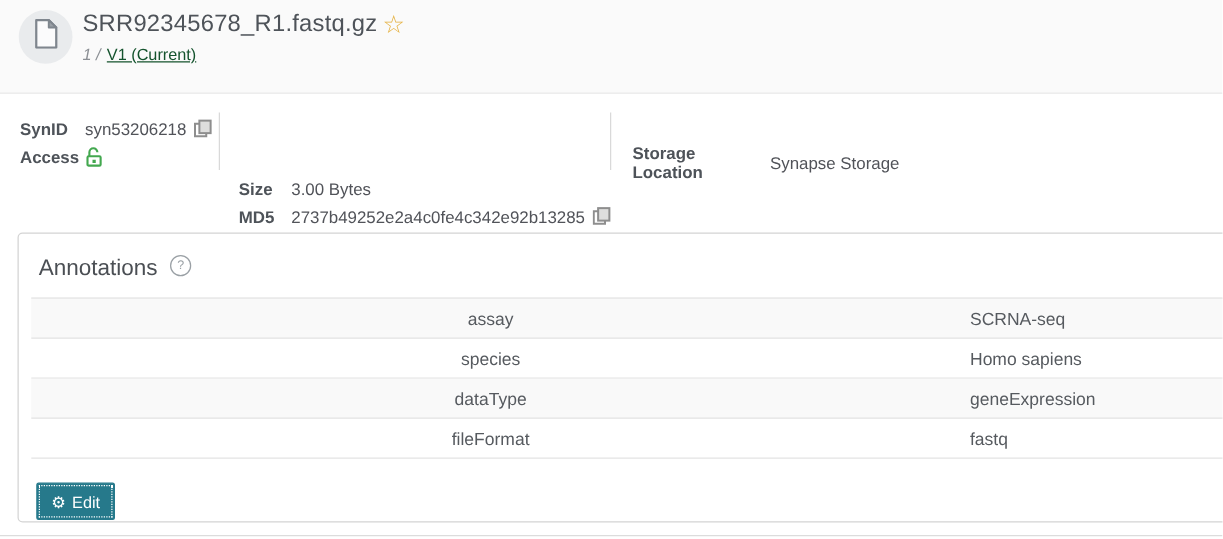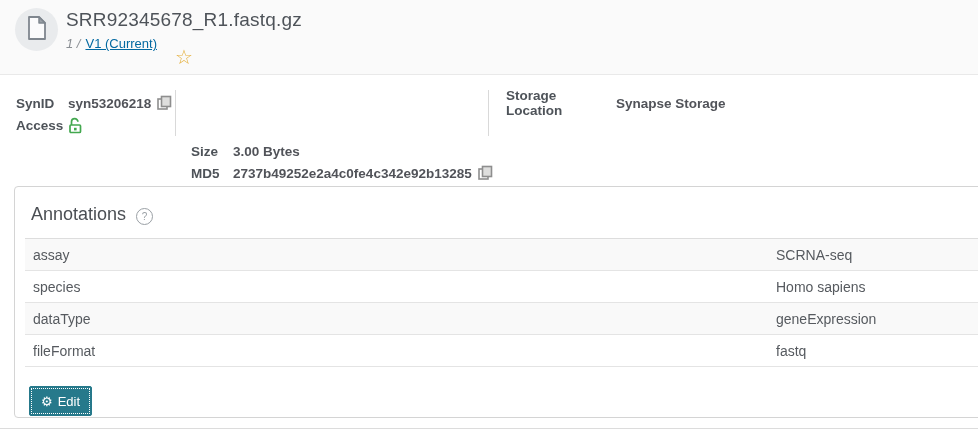--- a/index.html
+++ b/index.html
@@ -17,84 +17,84 @@
     background:#fafafa;border-bottom:1px solid #e9e9e9;
     box-sizing:border-box;
   }
   .avatar{
     position:absolute;left:15px;top:8px;width:43px;height:43px;
     border-radius:50%;background:#e9ebed;
     display:flex;align-items:center;justify-content:center;
   }
   .title-row{
     position:absolute;left:66px;top:9px;
-    display:flex;align-items:center;gap:16px;flex-direction:column;
+    display:flex;align-items:center;gap:4px;
   }
   .page-title{
     font-size:19px;color:#4e5359;letter-spacing:.2px;
   }
   .star{
     font-size:20px;color:#e5b140;line-height:1;cursor:pointer;
   }
   .version-row{
     position:absolute;left:66px;top:36px;
     font-size:13px;display:flex;gap:5px;align-items:baseline;
   }
   .version-num{font-style:italic;color:#8b8f94;}
   .version-link{
-    color:#0369a1;text-decoration:underline;cursor:pointer;
+    color:#14532d;text-decoration:underline;cursor:pointer;
   }
   
   .meta-strip{
     position:absolute;left:0;top:76px;width:978px;height:84px;background:#ffffff;
   }
   .meta-col{
     position:absolute;top:16px;
     display:grid;grid-auto-rows:22px;align-items:center;
     font-size:13.5px;
   }
   .meta-col.c1{left:16px;grid-template-columns:52px auto;}
   .meta-col.c2{left:191px;grid-template-columns:42px auto;margin-top:48px;}
-  .meta-col.c3{left:506px;grid-template-columns:110px auto;}
+  .meta-col.c3{left:506px;grid-template-columns:110px auto;margin-top:27px;}
   .meta-label{font-weight:700;color:#4e5359;}
-  .meta-value{color:#515359;display:flex;align-items:center;gap:6px;font-weight:bold;}
+  .meta-value{color:#515359;display:flex;align-items:center;gap:6px;}
   .v-divider{
     position:absolute;top:14px;height:46px;width:1px;background:#d9d9d9;
   }
   .v-divider.d1{left:175px;}
   .v-divider.d2{left:488px;}
   .copy-icon{display:inline-flex;cursor:pointer;}
   .lock-icon{display:inline-flex;}
   
   .panel{
     position:absolute;left:14px;top:186px;width:980px;height:232px;
     border:1px solid #d4d4d4;border-radius:4px;background:#fff;
     box-sizing:border-box;
   }
   .panel-title-row{
     position:absolute;left:16px;top:17px;
-    display:flex;align-items:flex-end;gap:10px;
+    display:flex;align-items:flex-start;gap:10px;
   }
   .panel-title{font-size:18px;color:#4b4f54;}
   .help-icon{
     width:15px;height:15px;border:1px solid #9aa0a5;border-radius:50%;
     color:#9aa0a5;font-size:10px;line-height:15px;text-align:center;
     cursor:pointer;user-select:none;
   }
   .anno-table{
     position:absolute;left:10px;top:51px;width:960px;
     border-top:1px solid #dddddd;
     font-size:14px;
   }
   .anno-row{
     display:flex;align-items:center;height:31px;
     border-bottom:1px solid #e4e4e4;
   }
   .anno-row:nth-child(odd){background:#f9f9f9;}
-  .anno-key{flex:0 0 719px;padding-left:8px;color:#565a5f;}
+  .anno-key{flex:0 0 719px;padding-left:8px;color:#565a5f;text-align:center;}
   .anno-value{color:#565a5f;margin-left:24px;}
   .edit-button{
     position:absolute;left:14px;top:199px;height:30px;
     background:#26798b;border:1px solid #26798b;border-radius:2px;
     color:#ffffff;font-size:13px;font-family:"Liberation Sans",sans-serif;
     display:inline-flex;align-items:center;gap:5px;padding:0 11px;
     cursor:pointer;
     outline:1px dotted #ffffff;outline-offset:-3px;
   }
   .gear-icon{font-size:13px;line-height:1;}

